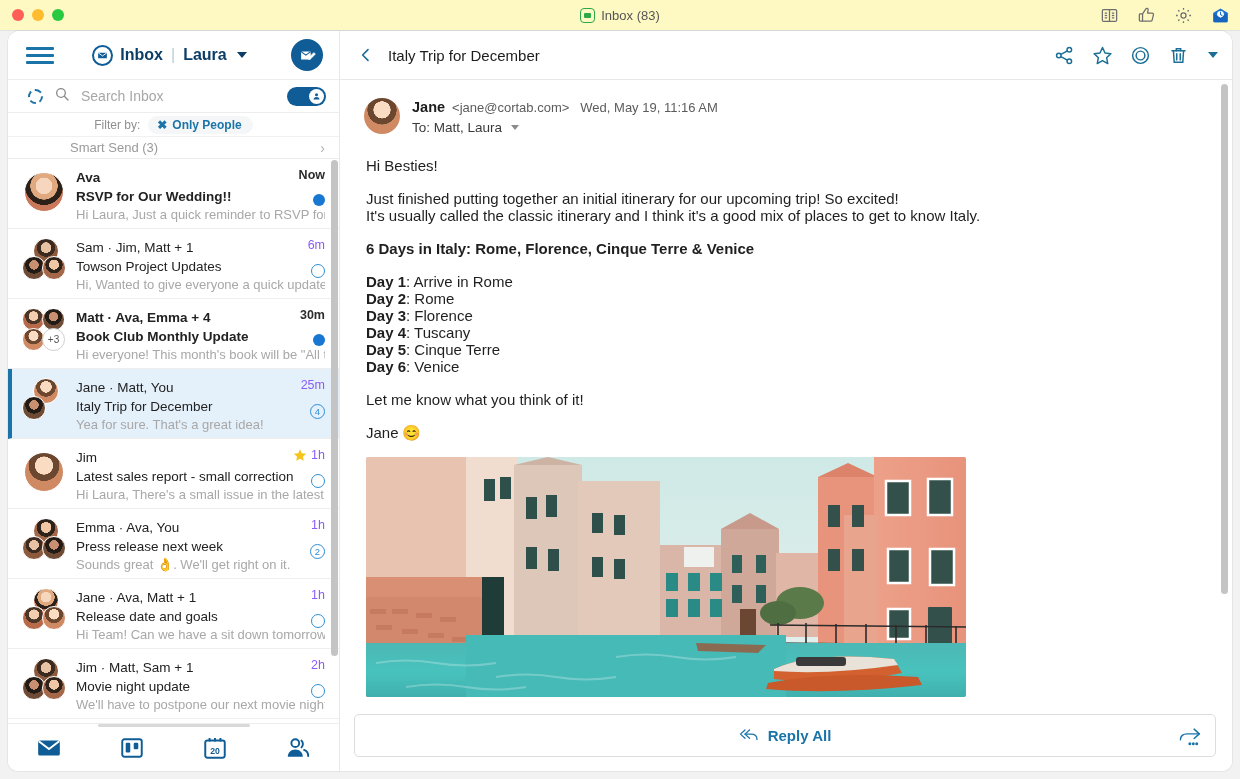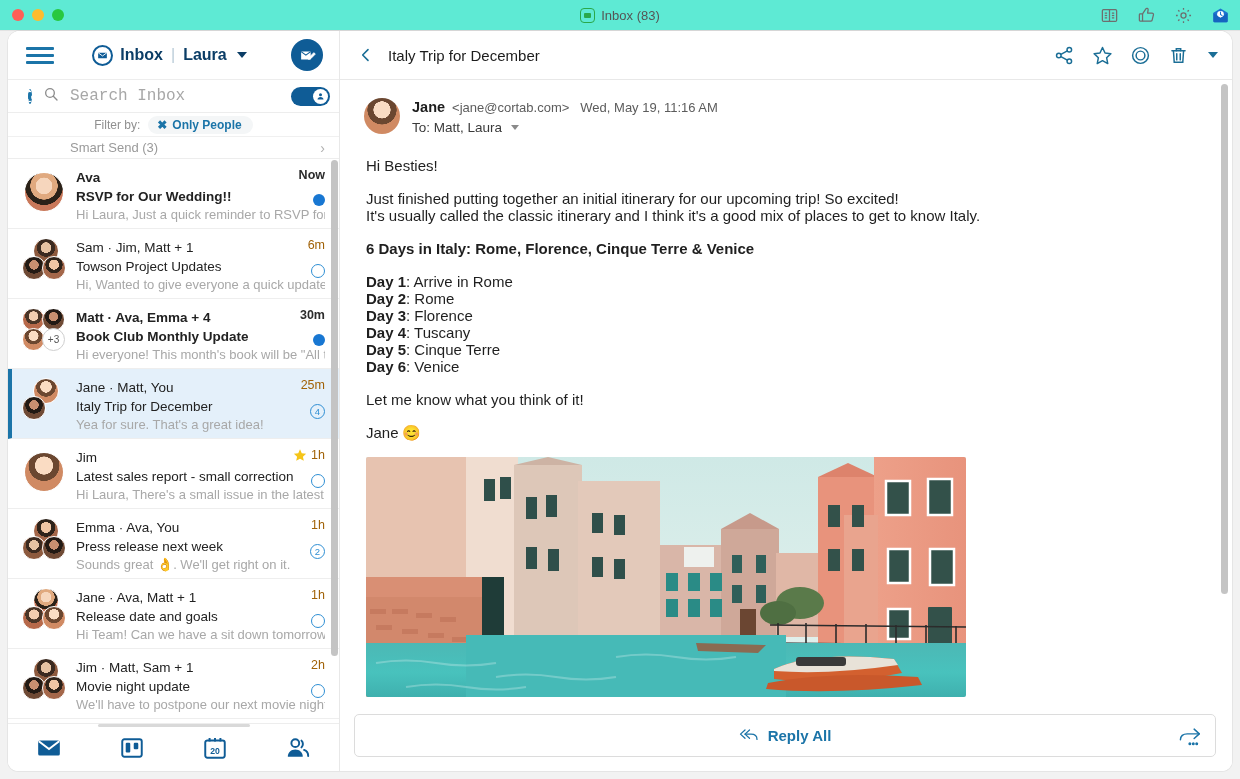--- a/index.html
+++ b/index.html
@@ -6,21 +6,21 @@
   html, body {
     width: 1240px; height: 779px;
     font-family: "Liberation Sans", sans-serif;
     background: #f2f2f2;
     overflow: hidden;
   }
 
   
   .titlebar {
     position: absolute; top: 0; left: 0; width: 1240px; height: 31px;
-    background: #5eead4;
+    background: #fef9c3;
     border-bottom: 1px solid #e2e2e2;
     display: flex; align-items: center;
   }
   .traffic { display: flex; gap: 8px; padding-left: 12px; }
   .dot { width: 12px; height: 12px; border-radius: 50%; }
   .dot.red { background: #ff5f57; }
   .dot.yellow { background: #febc2e; }
   .dot.green { background: #28c840; }
 
   .title-center {
@@ -112,23 +112,23 @@
     display: flex; align-items: center; gap: 11px;
     padding: 0 13px 0 20px;
     border-bottom: 1px solid #ededed;
   }
   .sync-ring {
     width: 15px; height: 15px; border-radius: 50%;
     border: 2.2px dashed #1b74a8;
   }
   .search-icon { width: 16px; height: 16px; }
   .search-input {
-    flex: 1; border: none; outline: none; font-size: 16px;
+    flex: 1; border: none; outline: none; font-size: 14px;
     color: #333; background: transparent;
-    font-family: Liberation Mono, monospace;
+    font-family: Liberation Sans, sans-serif;
   }
   .search-input::placeholder { color: #a7a7a7; }
   .people-toggle {
     width: 39px; height: 19px; border-radius: 10px;
     background: #0f5c96; position: relative; cursor: pointer;
     flex: 0 0 39px;
   }
   .people-toggle .knob {
     position: absolute; right: 2px; top: 2px;
     width: 15px; height: 15px; border-radius: 50%;
@@ -212,21 +212,21 @@
   .mail-subject.unread { font-weight: bold; }
   .mail-preview {
     font-size: 13px; color: #a8a8a8; white-space: nowrap;
     overflow: hidden; line-height: 18px; margin-top: 0px;
   }
   .mail-meta {
     position: absolute; right: 14px; top: 9px;
     display: flex; flex-direction: column; align-items: flex-end; gap: 12px;
   }
   .meta-top { display: flex; align-items: center; gap: 4px; }
-  .mail-time { font-size: 12.5px; color: #a16207; }
+  .mail-time { font-size: 12.5px; color: #8b5cf6; }
   .mail-time.unread { font-weight: bold; color: #2c2c2c; }
   .star-icon { width: 14px; height: 14px; display: block; }
   .badge-dot { width: 12px; height: 12px; border-radius: 50%; background: #1877d2; }
   .badge-ring {
     width: 14px; height: 14px; border-radius: 50%;
     border: 1.8px solid #2f8fd4; background: transparent;
   }
   .badge-count {
     width: 15px; height: 15px; border-radius: 50%;
     border: 1.3px solid #2f8fd4; color: #2f8fd4;

